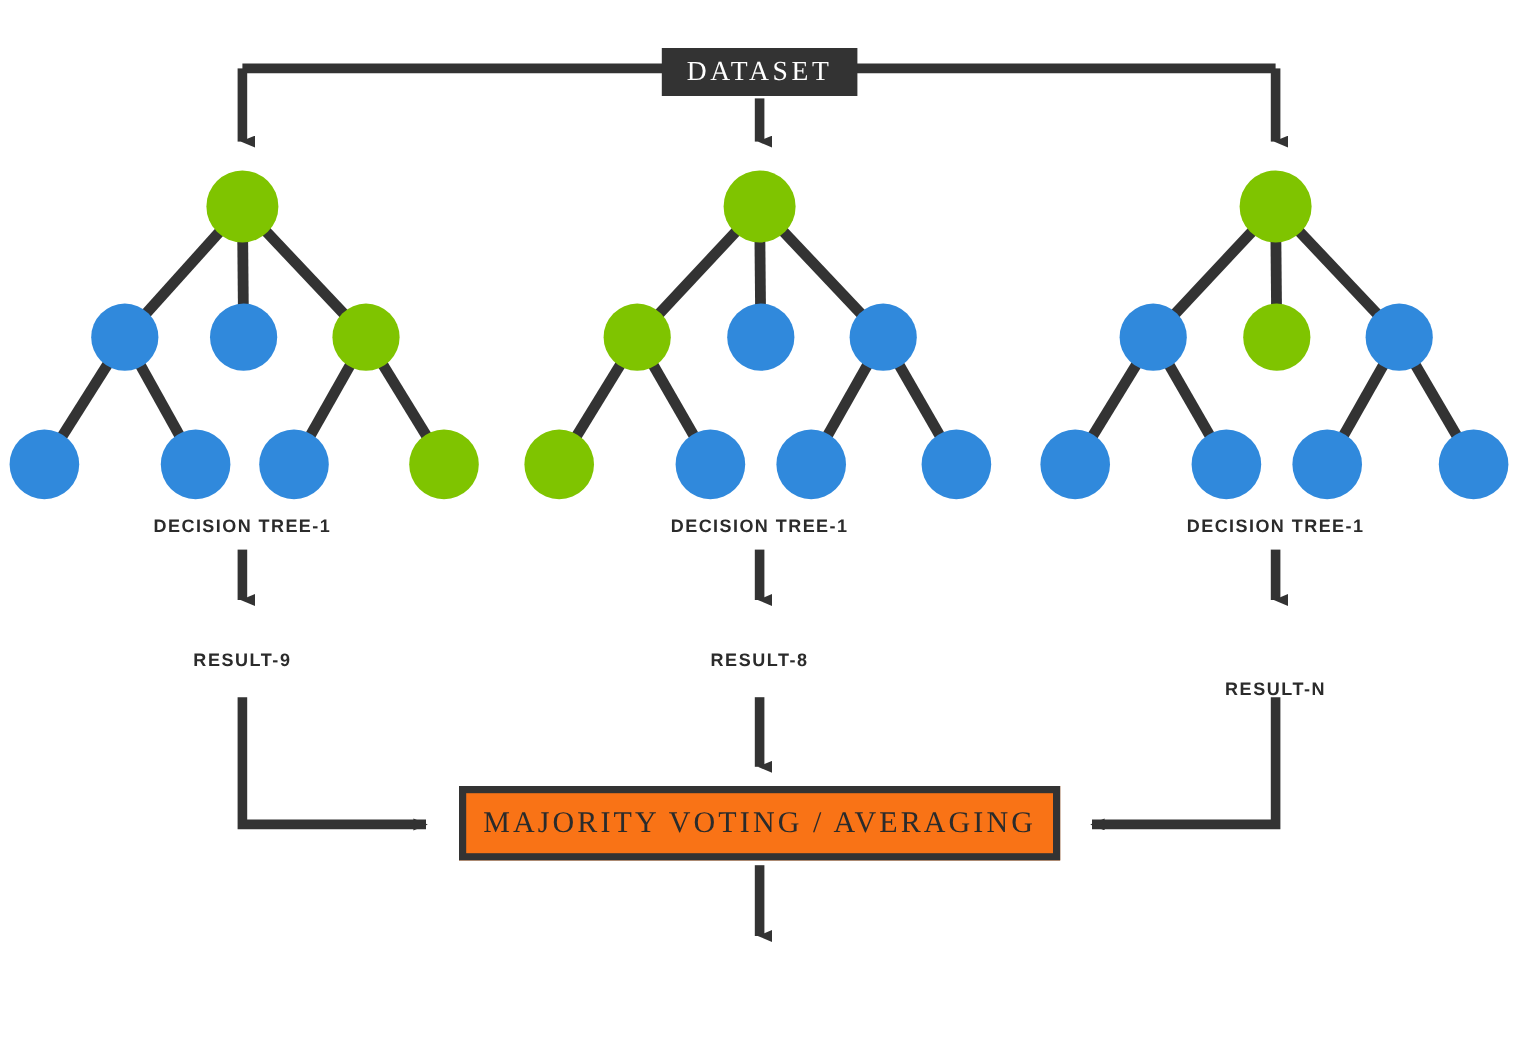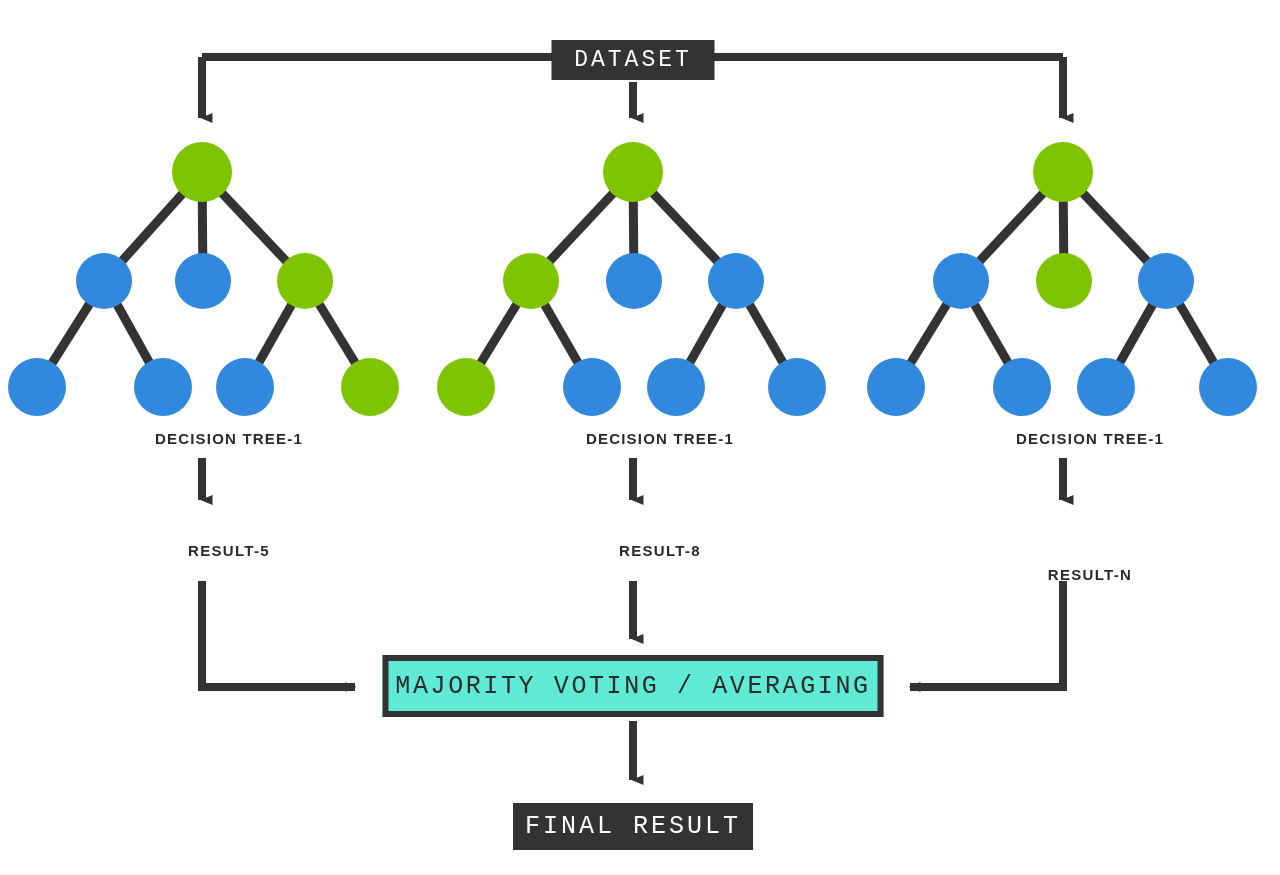--- a/index.html
+++ b/index.html
@@ -27,48 +27,47 @@
   }
   .label-text {
     position: absolute;
     color: #2b2b2b;
     font-weight: bold;
     letter-spacing: 1.1px;
     white-space: nowrap;
     text-align: right;
     transform: translateX(-50%);
     font-family: "Liberation Sans", sans-serif;
-    margin-left: 27px;
   }
   .tree-caption {
     font-size: 15px;
     letter-spacing: 1.2px;
   }
   .result-caption {
     font-size: 15px;
     letter-spacing: 1.3px;
   }
   .box {
     position: absolute;
     display: flex;
     align-items: center;
     justify-content: center;
     box-sizing: border-box;
     white-space: nowrap;
     transform: translateX(-50%);
-    font-family: Liberation Mono, monospace;
+    font-family: Liberation Serif, serif;
   }
   .box-dark {
     background: #333333;
     color: #ffffff;
     letter-spacing: 3px;
     font-weight: normal;
   }
   .box-outline {
-    background: #5eead4;
+    background: #f97316;
     color: #2b2b2b;
     border: 6px solid #333333;
     letter-spacing: 2.6px;
     font-weight: normal;
   }
 </style>
 </head>
 <body>
 
 <div id="diagram-root">
@@ -171,25 +170,22 @@
   </svg>
 
   <div class="box box-dark" style="left:633px; top:40px; width:163px; height:40px; font-size:23px;">
     <span>DATASET</span>
   </div>
 
   <div class="label-text tree-caption" style="left:202px; top:430px;">DECISION TREE-1</div>
   <div class="label-text tree-caption" style="left:633px; top:430px;">DECISION TREE-1</div>
   <div class="label-text tree-caption" style="left:1063px; top:430px;">DECISION TREE-1</div>
 
-  <div class="label-text result-caption" style="left:202px; top:542px;">RESULT-5</div>
+  <div class="label-text result-caption" style="left:202px; top:542px;">RESULT-9</div>
   <div class="label-text result-caption" style="left:633px; top:542px;">RESULT-8</div>
   <div class="label-text result-caption" style="left:1063px; top:566px;">RESULT-N</div>
 
   <div class="box box-outline" style="left:633px; top:655px; width:501px; height:62px; font-size:25px;">
     <span>MAJORITY VOTING / AVERAGING</span>
   </div>
 
-  <div class="box box-dark" style="left:633px; top:803px; width:240px; height:47px; font-size:25px;">
-    <span>FINAL RESULT</span>
-  </div>
 
 </div>
 
 </body></html>

